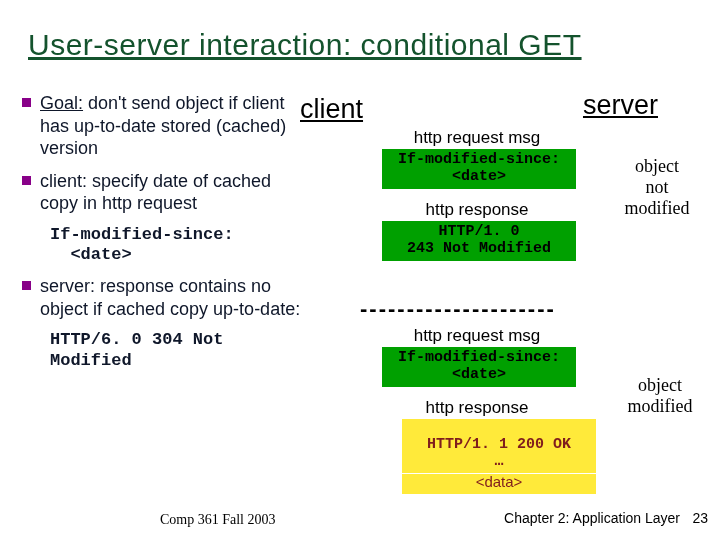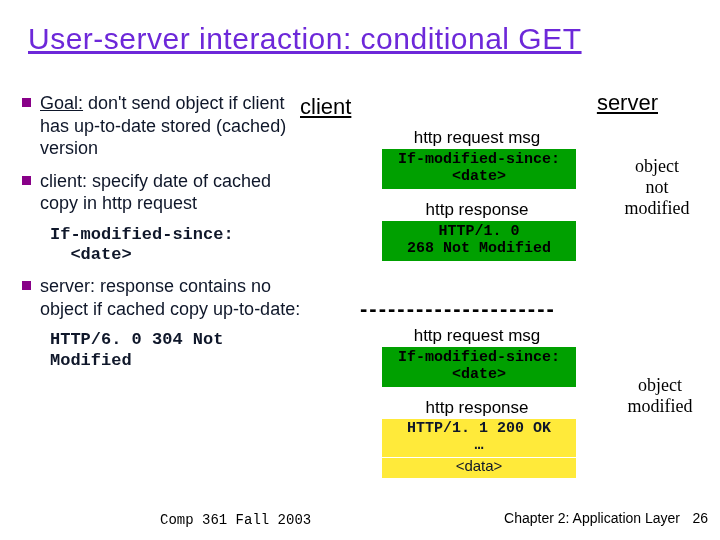--- a/index.html
+++ b/index.html
@@ -12,28 +12,28 @@
     overflow: hidden;
     position: relative;
   }
   .slide {
     position: relative;
     width: 720px;
     height: 540px;
   }
   .title {
     position: absolute;
-    top: 22px;
+    top: 28px;
     left: 28px;
     right: 28px;
     font-family: "Trebuchet MS", Arial, sans-serif;
     font-size: 30px;
     letter-spacing: 0.5px;
     text-decoration: underline;
-    color: #6d28d9;
+    color: #14532d;
   }
   .bullets {
     position: absolute;
     top: 92px;
     left: 22px;
     width: 280px;
     font-family: "Trebuchet MS", Arial, sans-serif;
     font-size: 18px;
     line-height: 1.25;
     color: #0f172a;
@@ -57,21 +57,21 @@
     font-weight: bold;
     font-size: 17px;
     margin-left: 28px;
     white-space: pre;
     line-height: 1.2;
   }
   .goal-label { font-weight: normal; }
   .col-head {
     position: absolute;
     font-family: "Trebuchet MS", Arial, sans-serif;
-    font-size: 22px;
+    font-size: 27px;
     text-decoration: underline;
   }
   .client-head { top: 94px; left: 300px; }
   .server-head { top: 90px; right: 62px; text-decoration: underline; }
   .msgbox {
     position: absolute;
     width: 190px;
     text-align: center;
     font-family: "Trebuchet MS", Arial, sans-serif;
   }
@@ -82,48 +82,49 @@
     font-family: "Courier New", monospace;
     font-weight: bold;
     font-size: 15px;
     line-height: 1.15;
     color: #000;
     display: inline-block;
     min-width: 186px;
   }
   .yellowbar {
     background: #ffea3a;
-    padding: 2px 4px 3px 4px;
+    padding: 18px 4px 3px 4px;
     font-family: "Courier New", monospace;
     font-weight: bold;
     font-size: 15px;
     line-height: 1.1;
-    color: #0f172a;
+    color: #7f1d1d;
     display: inline-block;
     min-width: 186px;
+    margin-left: 20px;
   }
   .note {
     position: absolute;
     font-family: Liberation Serif, serif;
     font-size: 18px;
     text-align: center;
     width: 90px;
   }
   .dashes {
     position: absolute;
     font-family: Arial, sans-serif;
     font-size: 22px;
     letter-spacing: 2px;
     font-weight: bold;
   }
   .footer-left {
     position: absolute;
     bottom: 12px;
     left: 160px;
-    font-family: Liberation Mono, monospace;
+    font-family: Liberation Serif, serif;
     font-size: 14px;
   }
   .footer-right {
     position: absolute;
     bottom: 14px;
     right: 40px;
     font-family: "Trebuchet MS", Arial, sans-serif;
     font-size: 14px;
   }
   .footer-num {
@@ -162,21 +163,21 @@
   <div class="col-head server-head">server</div>
 
   <div class="msgbox" style="top:128px; left:382px;">
     <div class="msg-title">http request msg</div>
     <div class="greenbar" style="white-space:pre">If-modified-since:
 &lt;date&gt;</div>
   </div>
   <div class="msgbox" style="top:200px; left:382px;">
     <div class="msg-title">http response</div>
     <div class="greenbar" style="white-space:pre">HTTP/1. 0
-268 Not Modified</div>
+243 Not Modified</div>
   </div>
   <div class="note" style="top:156px; left:612px; white-space:pre;">object
 not
 modified</div>
 
   <div class="dashes" style="top:296px; left:360px;">---------------------</div>
 
   <div class="msgbox" style="top:326px; left:382px;">
     <div class="msg-title">http request msg</div>
     <div class="greenbar" style="white-space:pre">If-modified-since:
@@ -186,15 +187,15 @@
     <div class="msg-title">http response</div>
     <div class="yellowbar" style="white-space:pre">HTTP/1. 1 200 OK
 …</div>
     <div class="yellowbar" style="font-family:'Trebuchet MS',Arial,sans-serif; font-size:15px; font-weight:normal; padding-top:0;">&lt;data&gt;</div>
   </div>
   <div class="note" style="top:375px; left:615px; white-space:pre;">object
 modified</div>
 
   <div class="footer-left">Comp 361   Fall 2003</div>
   <div class="footer-right">Chapter 2: Application Layer</div>
-  <div class="footer-num">26</div>
+  <div class="footer-num">23</div>
 
 </div>
 
 </body></html>

